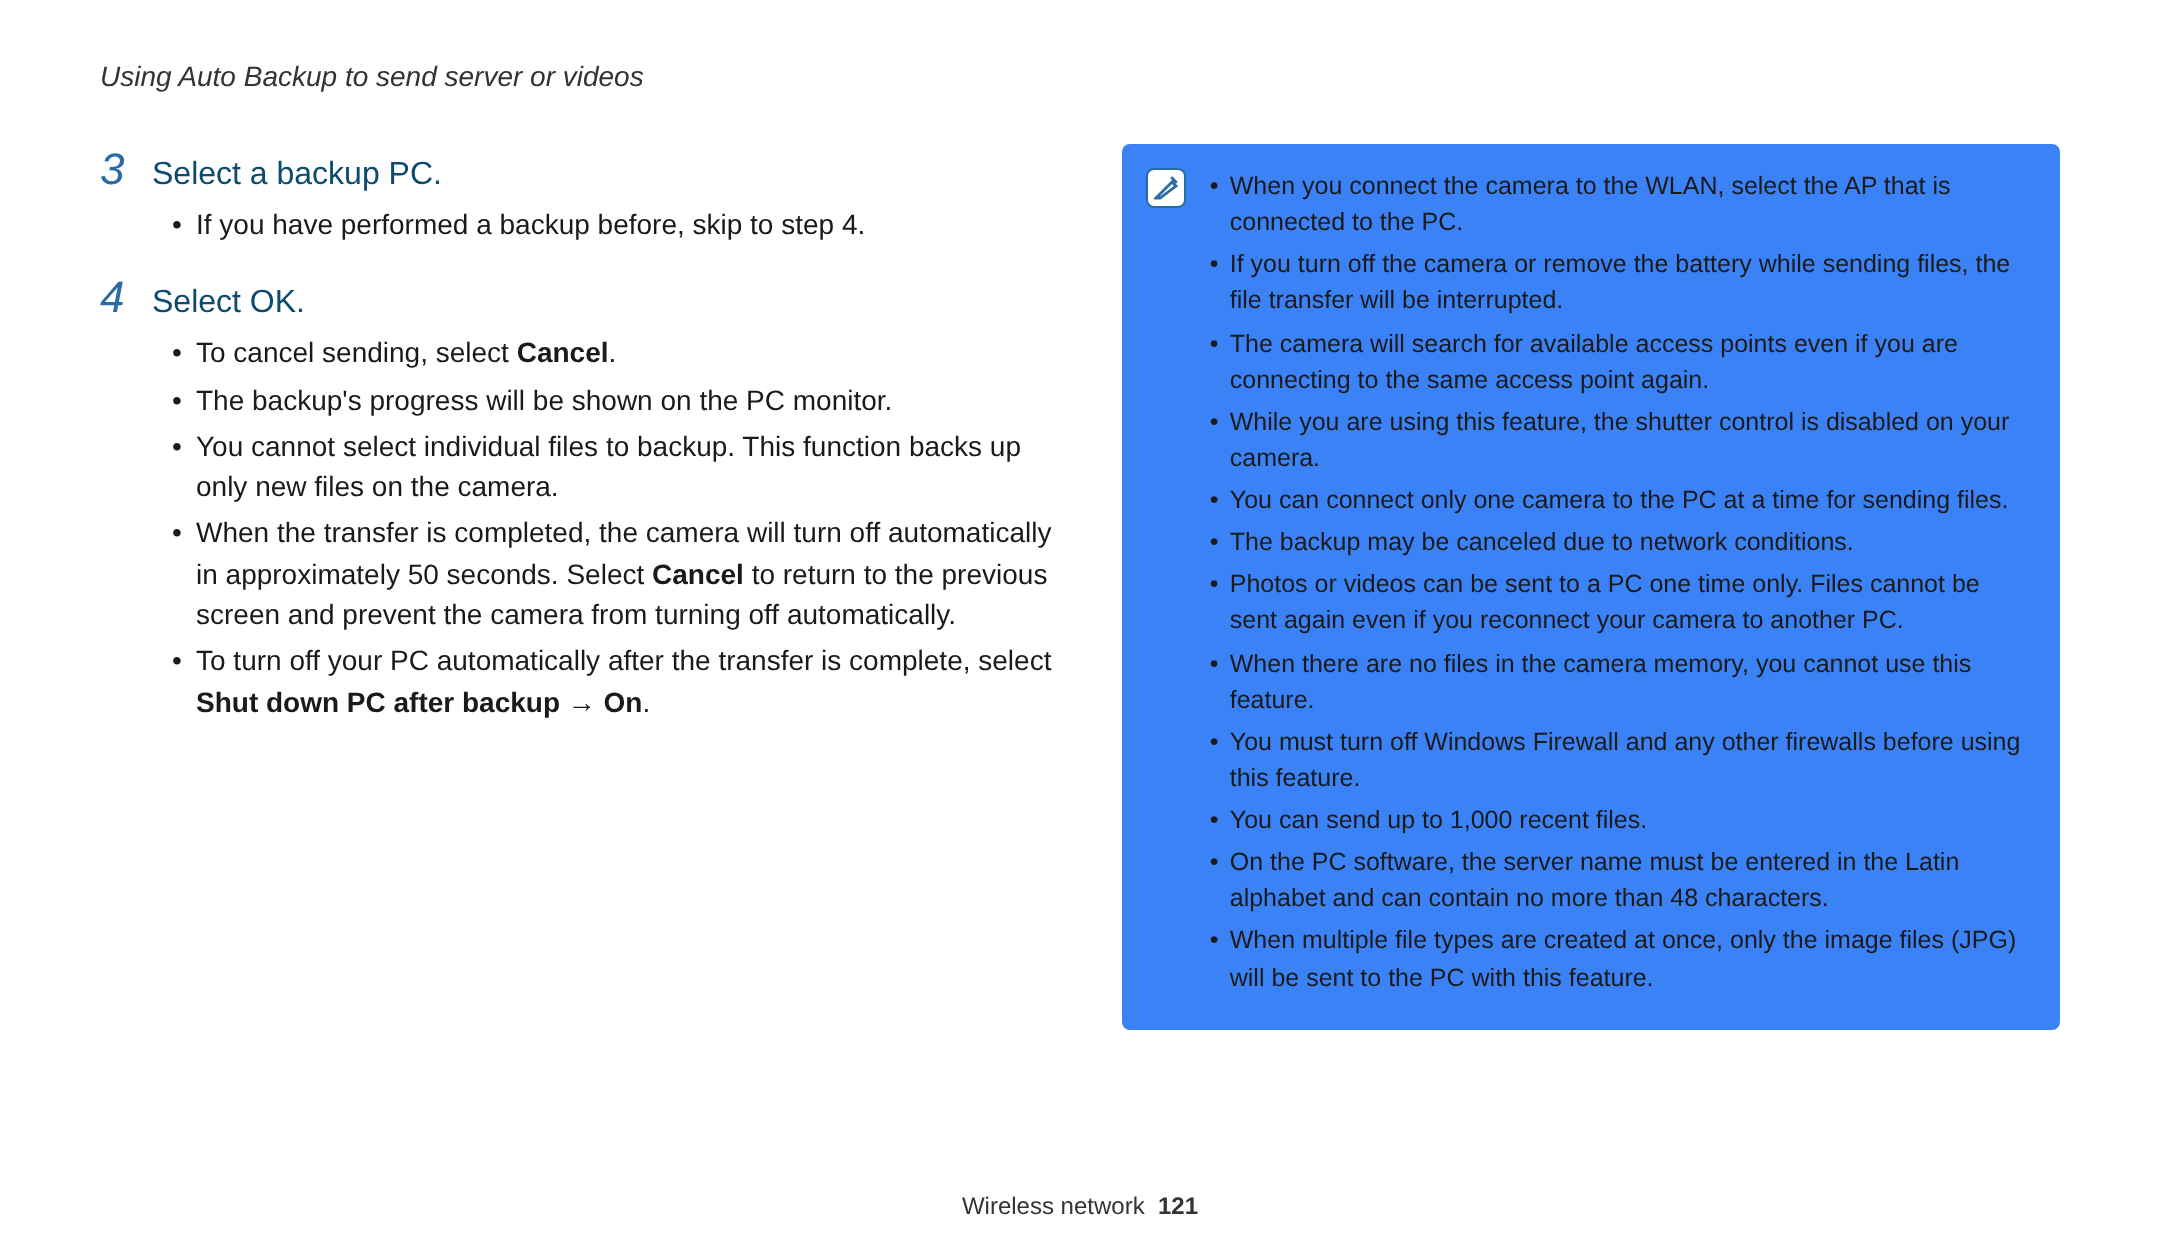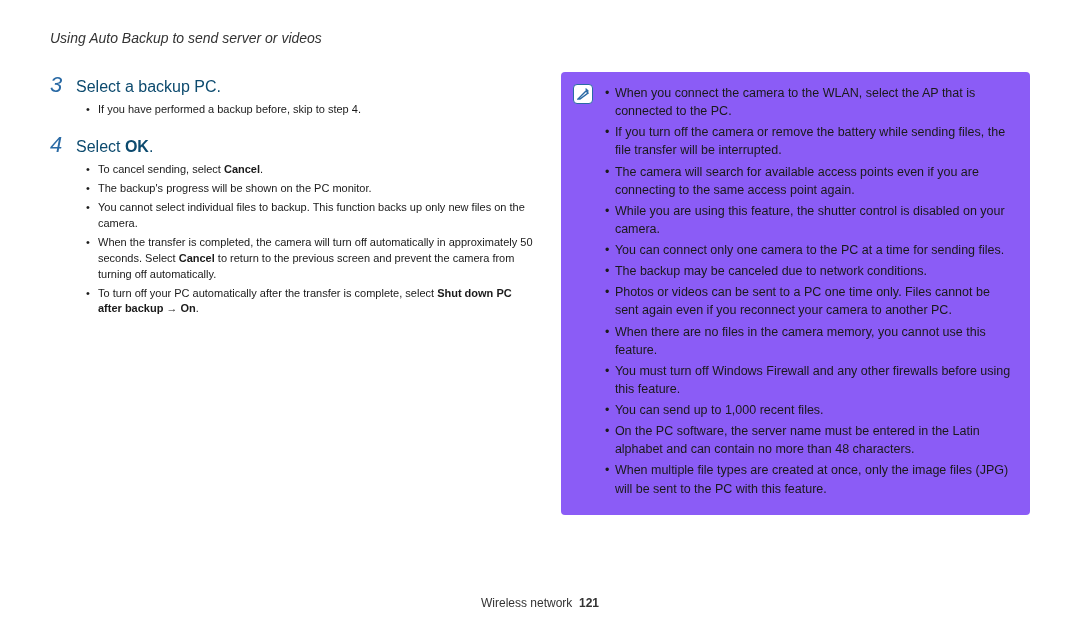--- a/index.html
+++ b/index.html
@@ -40,28 +40,28 @@
     color: #2a6aa5;
     font-style: italic;
     font-size: 22px;
     font-weight: 400;
     width: 16px;
   }
   .step-title {
     font-size: 16px;
     color: #0c4a6e;
   }
-  .step-title b { font-weight: 700; text-align: right; }
+  .step-title b { font-weight: 400; text-align: right; }
   ul.sub {
     list-style: none;
     padding-left: 36px;
     margin-bottom: 14px;
   }
   ul.sub li {
-    font-size: 11px;
+    font-size: 14px;
     line-height: 1.45;
     position: relative;
     padding-left: 12px;
     margin-bottom: 3px;
   }
   ul.sub li::before {
     content: "•";
     position: absolute;
     left: 0;
     top: 0;
@@ -80,21 +80,21 @@
   .monitor-icon::after {
     content: "";
     position: absolute;
     bottom: -3px;
     left: 3px;
     width: 8px;
     height: 1.5px;
     background: #1a1a1a;
   }
   .note-box {
-    background: #8b5cf6;
+    background: #3b82f6;
     border-radius: 4px;
     padding: 12px 16px 14px 44px;
     position: relative;
   }
   .note-icon {
     position: absolute;
     left: 12px;
     top: 12px;
     width: 20px;
     height: 20px;

